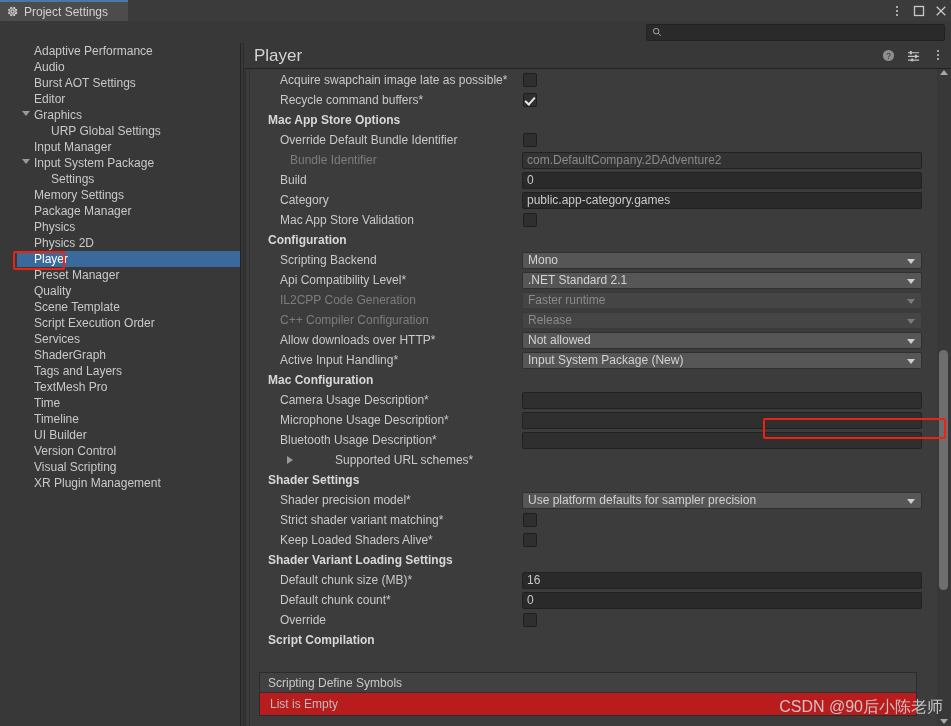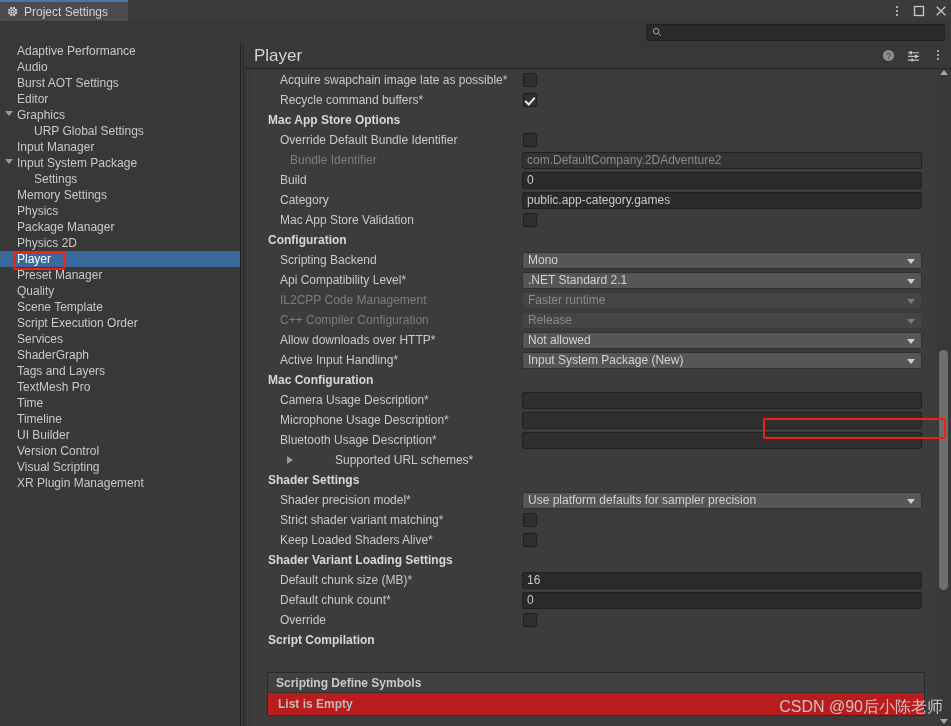--- a/index.html
+++ b/index.html
@@ -45,21 +45,21 @@
   .searchbox svg { width: 10px; height: 10px; }
   .searchbox input {
     background: transparent; border: none; outline: none;
     color: #b4b4b4; font-family: "Liberation Sans", sans-serif;
     font-size: 11px; margin-left: 4px; width: 270px;
   }
 
   
   .sidebar {
     position: absolute; top: 43px; left: 0; width: 240px; height: 683px;
-    background: #383838; overflow: hidden;
+    background: #383838; overflow: hidden; padding-left: 17px;
   }
   .side-item {
     position: relative; height: 16px; line-height: 16px;
     font-size: 12px; color: #c9c9c9; white-space: nowrap;
     padding-left: 17px; cursor: default;
   }
   .side-item.indent { padding-left: 34px; }
   .side-item.selected { background: #3a6a9c; color: #ffffff; }
   .side-arrow {
     position: absolute; left: 5px; top: 4px;
@@ -162,22 +162,22 @@
 
   .foldarrow {
     position: absolute; left: 42px; top: 6px;
     width: 0; height: 0;
     border-top: 4px solid transparent; border-bottom: 4px solid transparent;
     border-left: 6px solid #9a9a9a;
   }
 
   
   .listbox {
-    position: absolute; left: 22px; width: 658px;
-    border: 1px solid #2b2b2b; background: #3f3f3f; font-weight: bold;
+    position: absolute; left: 14px; width: 658px;
+    border: 1px solid #2b2b2b; background: #3f3f3f;
   }
   .listbox-header {
     height: 20px; line-height: 20px; padding-left: 8px;
     background: #414141; font-size: 12px; color: #c9c9c9;
     border-bottom: 1px solid #303030;
   }
   .listbox-empty {
     height: 22px; line-height: 22px; padding-left: 10px;
     font-size: 12px; color: #bdbdbd; background: #b91c1c;
   }
@@ -274,22 +274,22 @@
         <div class="side-item"><span>Adaptive Performance</span></div>
         <div class="side-item"><span>Audio</span></div>
         <div class="side-item"><span>Burst AOT Settings</span></div>
         <div class="side-item"><span>Editor</span></div>
         <div class="side-item"><span class="side-arrow"></span><span>Graphics</span></div>
         <div class="side-item indent"><span>URP Global Settings</span></div>
         <div class="side-item"><span>Input Manager</span></div>
         <div class="side-item"><span class="side-arrow"></span><span>Input System Package</span></div>
         <div class="side-item indent"><span>Settings</span></div>
         <div class="side-item"><span>Memory Settings</span></div>
+        <div class="side-item"><span>Package Manager</span></div>
         <div class="side-item"><span>Physics</span></div>
-        <div class="side-item"><span>Package Manager</span></div>
         <div class="side-item"><span>Physics 2D</span></div>
         <div class="side-item selected"><span>Player</span></div>
         <div class="side-item"><span>Preset Manager</span></div>
         <div class="side-item"><span>Quality</span></div>
         <div class="side-item"><span>Scene Template</span></div>
         <div class="side-item"><span>Script Execution Order</span></div>
         <div class="side-item"><span>Services</span></div>
         <div class="side-item"><span>ShaderGraph</span></div>
         <div class="side-item"><span>Tags and Layers</span></div>
         <div class="side-item"><span>TextMesh Pro</span></div>
@@ -374,21 +374,21 @@
           </div>
           <div class="row">
             <div class="lbl l1">Scripting Backend</div>
             <div class="dropdown"><span>Mono</span><span class="caret"></span></div>
           </div>
           <div class="row">
             <div class="lbl l1">Api Compatibility Level*</div>
             <div class="dropdown"><span>.NET Standard 2.1</span><span class="caret"></span></div>
           </div>
           <div class="row">
-            <div class="lbl l1 disabled">IL2CPP Code Management</div>
+            <div class="lbl l1 disabled">IL2CPP Code Generation</div>
             <div class="dropdown disabled"><span>Faster runtime</span><span class="caret"></span></div>
           </div>
           <div class="row">
             <div class="lbl l1 disabled">C++ Compiler Configuration</div>
             <div class="dropdown disabled"><span>Release</span><span class="caret"></span></div>
           </div>
           <div class="row">
             <div class="lbl l1">Allow downloads over HTTP*</div>
             <div class="dropdown"><span>Not allowed</span><span class="caret"></span></div>
           </div>

